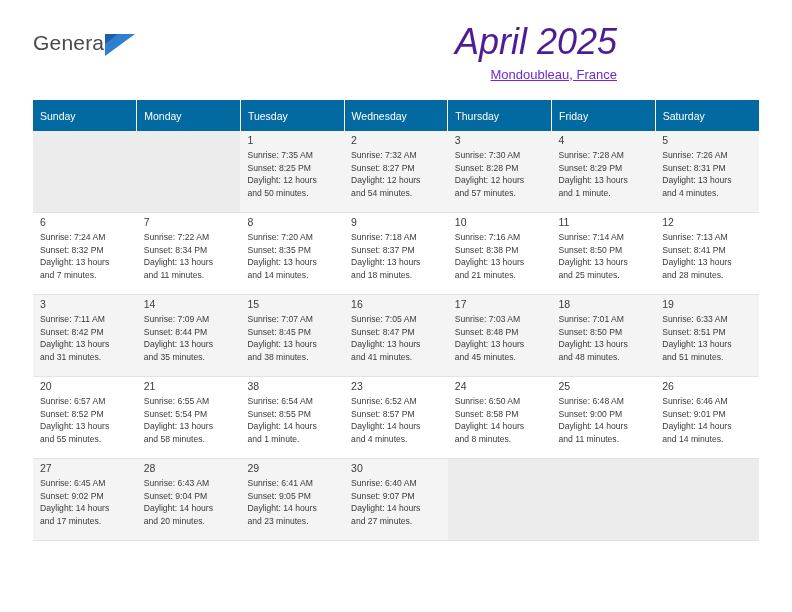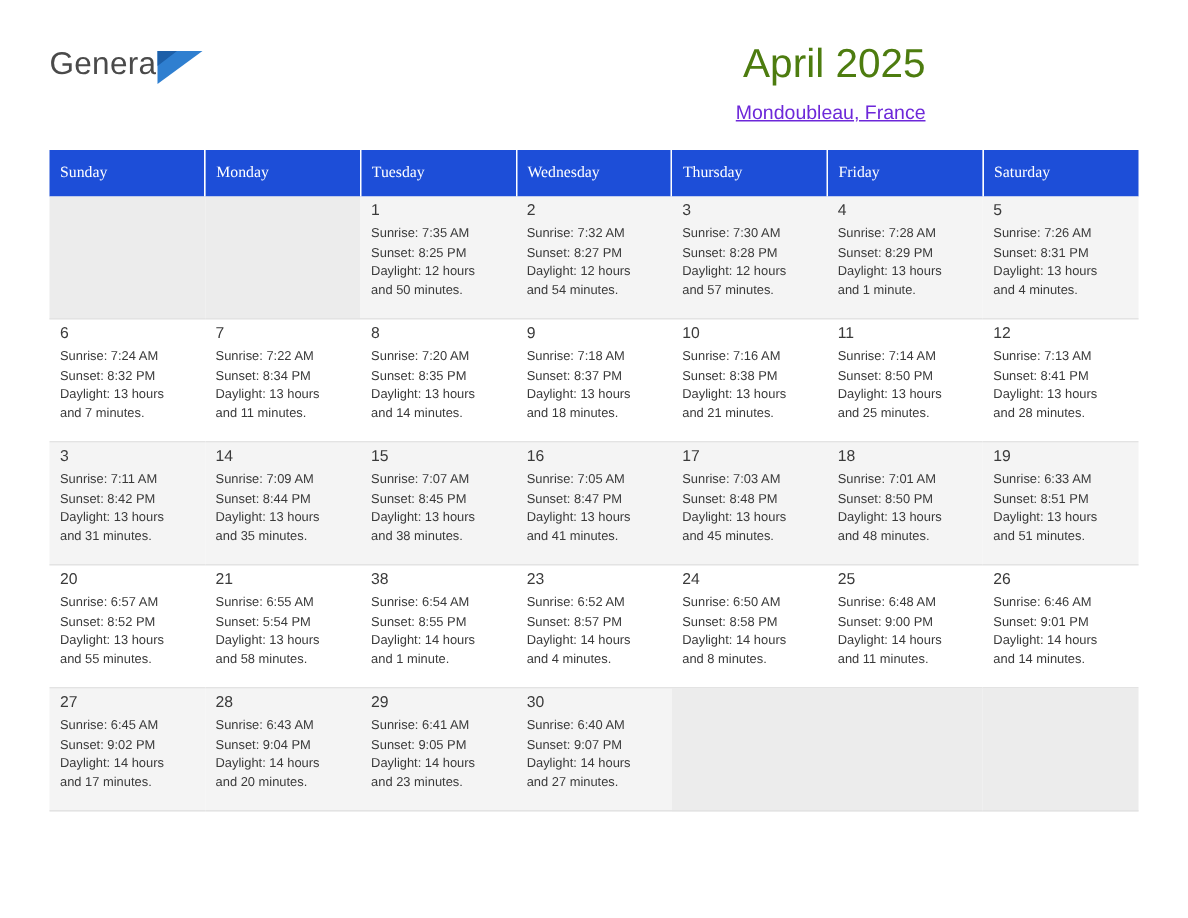--- a/index.html
+++ b/index.html
@@ -62,50 +62,50 @@
     width: 0;
     height: 0;
     border-left: 13px solid #1d5fa8;
     border-bottom: 10px solid transparent;
   }
   .title-block {
     text-align: right;
     padding-top: 2px;
   }
   .cal-title {
-    font-size: 27px;
-    color: #4d7c0f;
+    font-size: 36px;
+    color: #4c1d95;
     font-weight: normal;
     line-height: 32px;
+    font-style: italic;
   }
   .cal-subtitle {
     font-size: 13px;
     color: #6d28d9;
     margin-top: 9px;
     line-height: 15px;
     text-decoration: underline;
   }
 
   
   .calendar {
     margin-top: 10px;
     width: 726px;
     border-collapse: collapse;
     table-layout: fixed;
   }
   .calendar th {
-    background: #1d4ed8;
+    background: #0369a1;
     color: #ffffff;
     font-size: 10.5px;
     font-weight: normal;
     text-align: left;
     padding: 6px 0 6px 7px;
     border-right: 1px solid #ffffff;
     height: 19px;
-    font-family: Liberation Serif, serif;
   }
   .calendar th:last-child { border-right: none; }
   .calendar td {
     vertical-align: top;
     height: 78px;
     padding: 3px 0 0 7px;
     border-bottom: 1px solid #e3e3e3;
     font-size: 8.6px;
     line-height: 12.6px;
     color: #3a3a3a;

